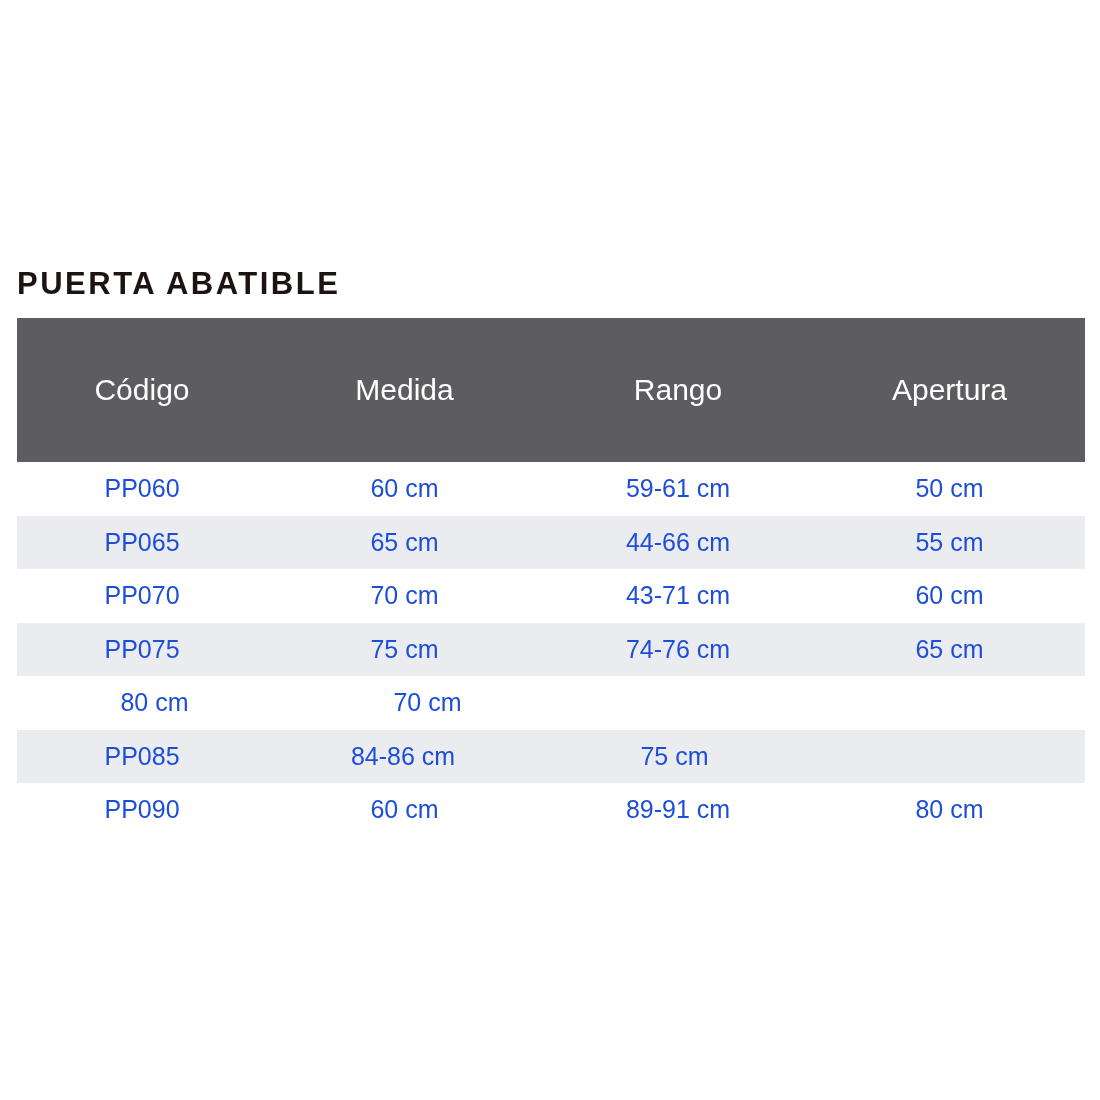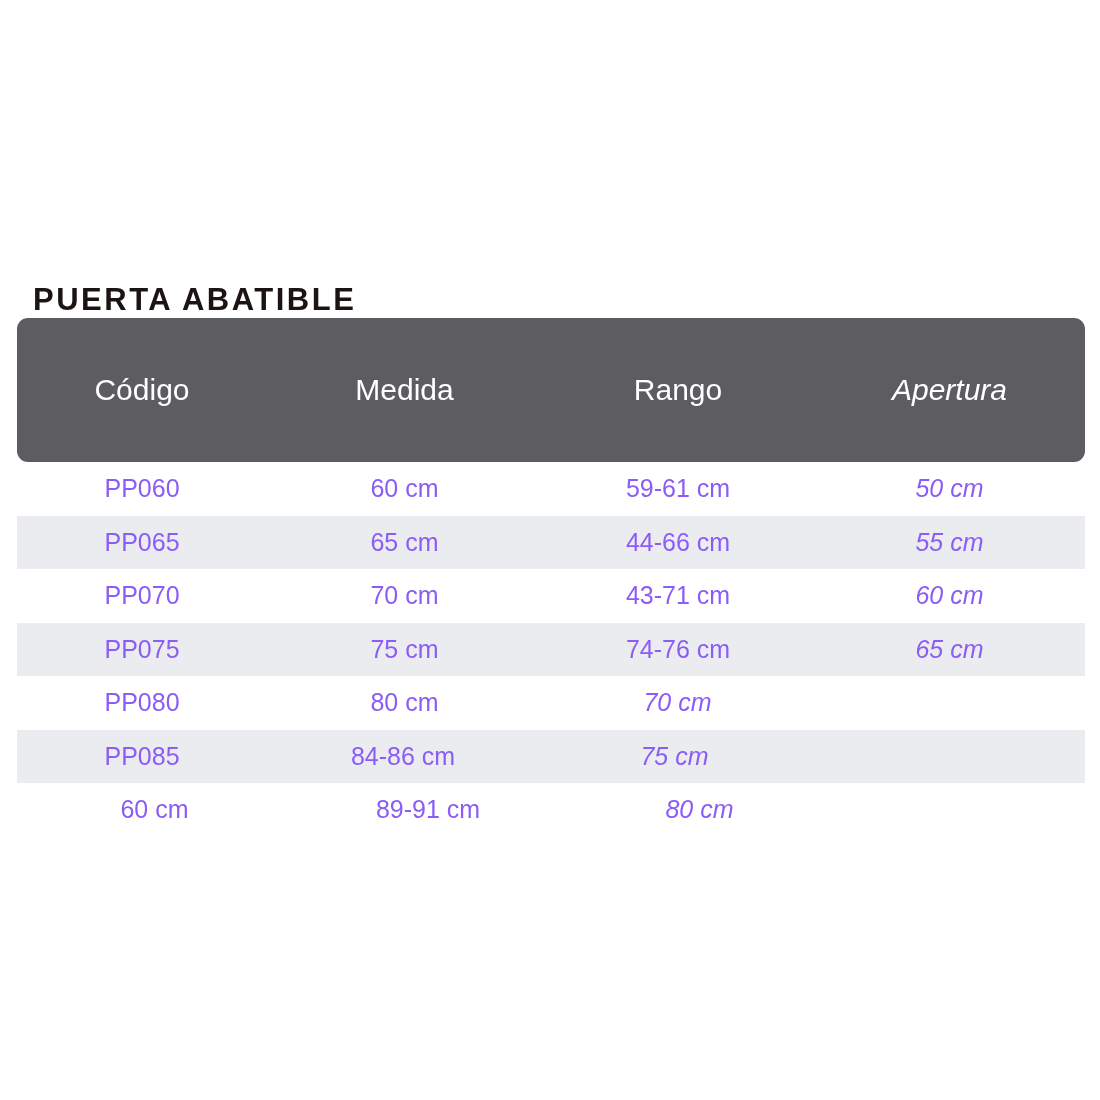--- a/index.html
+++ b/index.html
@@ -1,27 +1,27 @@
 <!DOCTYPE html>
 <html><head>
 <meta charset="utf-8">
 <style>
   html, body { margin: 0; padding: 0; background: #ffffff; }
   body { width: 1100px; height: 1100px; position: relative; font-family: "Liberation Sans", sans-serif; color: #1a1a1a; }
-  .title { position: absolute; left: 17px; top: 266px; font-size: 31px; font-weight: bold; letter-spacing: 2.5px; color: #1c1412; margin: 16px; }
+  .title { position: absolute; left: 17px; top: 266px; font-size: 31px; font-weight: bold; letter-spacing: 2.5px; color: #1c1412; margin: 0; }
   .table { position: absolute; left: 17px; top: 318px; width: 1068px; }
-  .thead { height: 144px; background: #5d5c61; display: flex; align-items: center; border-radius: 11px; }
+  .thead { height: 144px; background: #5d5c61; display: flex; align-items: center; }
   .th { color: #ffffff; font-size: 30px; text-align: center; }
   .row { height: 53.5px; display: flex; align-items: center; }
   .row.alt { background: #ebecef; }
-  .cell { font-size: 25px; text-align: center; color: #8b5cf6; }
+  .cell { font-size: 25px; text-align: center; color: #1d4ed8; }
   .c0 { width: 250px; }
   .c1 { width: 275px; }
   .c2 { width: 272px; }
-  .c3 { width: 271px; font-style: italic; }
+  .c3 { width: 271px; }
 </style>
 </head>
 <body>
 
 <h1 class="title">PUERTA ABATIBLE</h1>
 
 <div class="table">
   <div class="thead">
     <div class="th c0">Código</div>
     <div class="th c1">Medida</div>
@@ -47,27 +47,27 @@
     <div class="cell c2">43-71 cm</div>
     <div class="cell c3">60 cm</div>
   </div>
   <div class="row alt">
     <div class="cell c0">PP075</div>
     <div class="cell c1">75 cm</div>
     <div class="cell c2">74-76 cm</div>
     <div class="cell c3">65 cm</div>
   </div>
   <div class="row">
-    <div class="cell c0">PP080</div>
     <div class="cell c1">80 cm</div>
     <div class="cell c3">70 cm</div>
   </div>
   <div class="row alt">
     <div class="cell c0">PP085</div>
     <div class="cell c2">84-86 cm</div>
     <div class="cell c3">75 cm</div>
   </div>
   <div class="row">
+    <div class="cell c0">PP090</div>
     <div class="cell c1">60 cm</div>
     <div class="cell c2">89-91 cm</div>
     <div class="cell c3">80 cm</div>
   </div>
 </div>
 
 </body></html>

